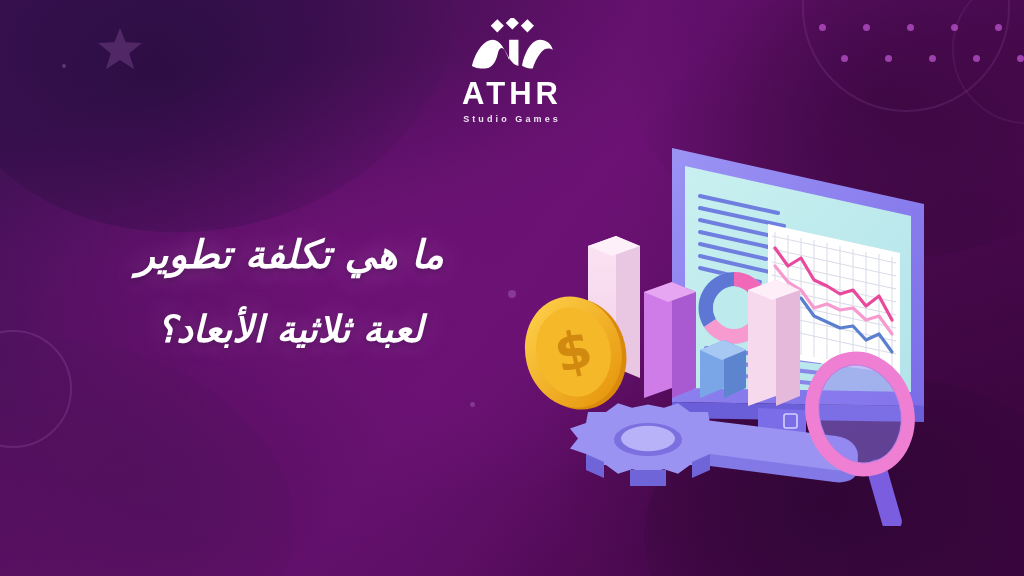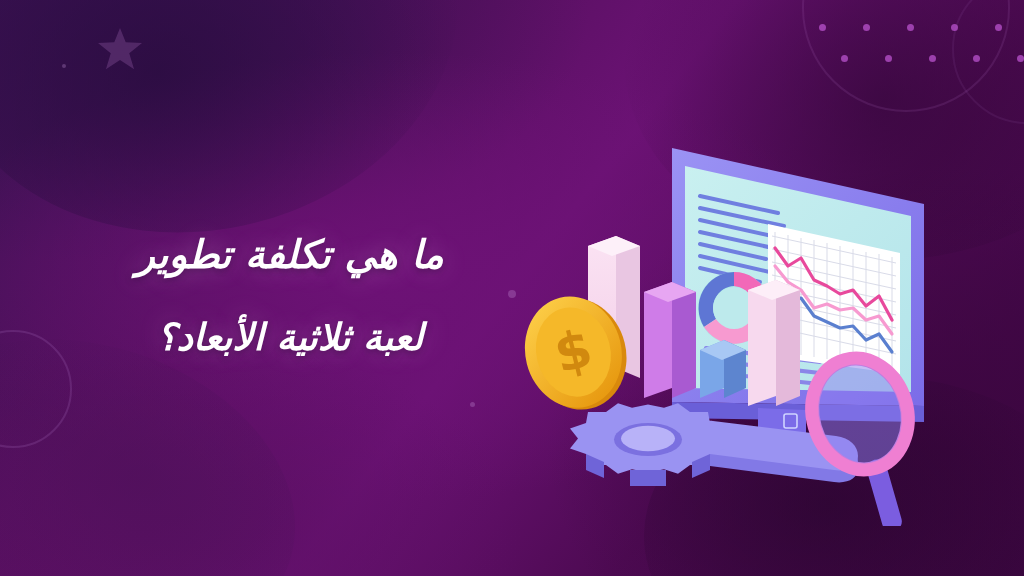--- a/index.html
+++ b/index.html
@@ -88,21 +88,21 @@
   .headline{
     position:absolute; right:524px; top:232px; width:420px;
     text-align:center; z-index:6; direction:rtl;font-style:italic;
   }
   .headline .line{
     color:#ffffff; font-weight:700; line-height:1.16;
     text-shadow:0 0 26px rgba(255,200,255,.30), 0 2px 6px rgba(40,0,50,.45);
     font-family:"DejaVu Sans",sans-serif;
   }
   .line-1{ font-size:39px; }
-  .line-2{ font-size:37px; margin-top:40px; }
+  .line-2{ font-size:37px; margin-top:32px; }
 
   
   .illus{ position:absolute; left:520px; top:96px; width:480px; height:430px; z-index:4; }
   .illus svg{ display:block; width:100%; height:100%; }
 </style>
 </head>
 <body>
 
 <div class="banner">
 
@@ -126,20 +126,35 @@
     <div class="d"></div>
     <div class="d"></div>
     <div class="d"></div>
     <div class="d row2"></div>
     <div class="d row2"></div>
     <div class="d row2"></div>
     <div class="d row2"></div>
     <div class="d row2"></div>
   </div>
 
+  <div class="logo">
+    <svg class="logo-mark" viewBox="0 0 120 80" aria-hidden="true">
+      <g fill="#ffffff">
+        <rect x="33" y="4" width="13" height="13" transform="rotate(45 39.5 10.5)"></rect>
+        <rect x="54" y="0" width="13" height="13" transform="rotate(45 60.5 6.5)"></rect>
+        <rect x="75" y="4" width="13" height="13" transform="rotate(45 81.5 10.5)"></rect>
+        <path d="M4 66 C10 44, 22 30, 33 30 C44 30, 50 44, 56 58 L56 30 L69 30 L69 66 C63 66, 58 60, 52 48
+                 C47 38, 42 40, 40 50 C37 63, 30 70, 22 70 C14 70, 7 69, 4 66 Z"></path>
+        <path d="M74 66 C78 46, 88 30, 99 30 C108 30, 115 36, 117 44 C112 41, 106 41, 101 47
+                 C95 54, 91 63, 89 70 C84 70, 78 69, 74 66 Z"></path>
+      </g>
+    </svg>
+    <div class="logo-word">ATHR</div>
+    <div class="logo-sub">Studio Games</div>
+  </div>
 
   <div class="headline">
     <div class="line line-1">ما هي تكلفة تطوير</div>
     <div class="line line-2">لعبة ثلاثية الأبعاد؟</div>
   </div>
 
   <div class="illus">
     <svg viewBox="0 0 480 430" aria-hidden="true">
       <defs>
         <linearGradient id="screenG" x1="0" y1="0" x2="1" y2="1">

